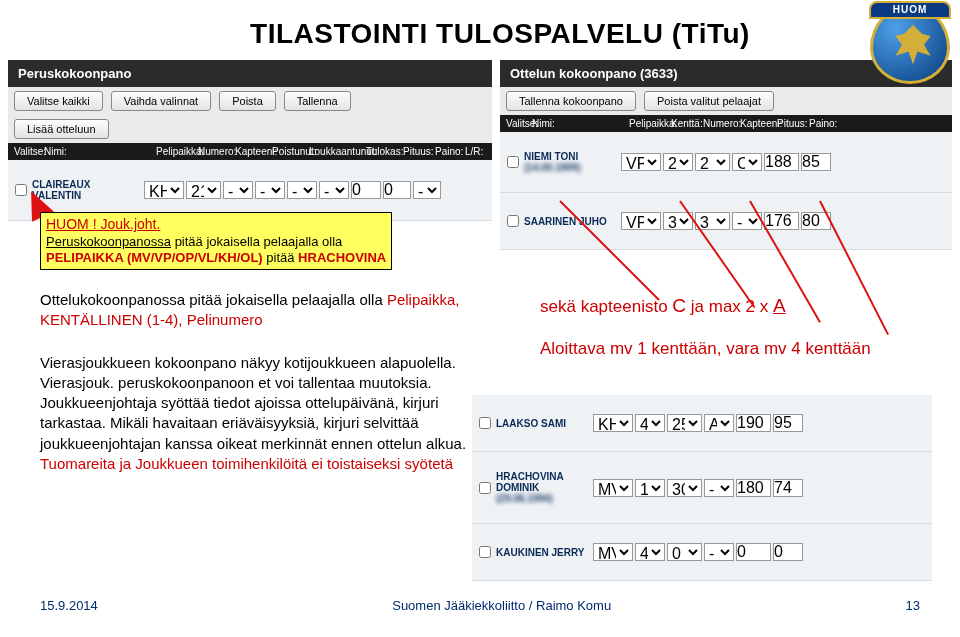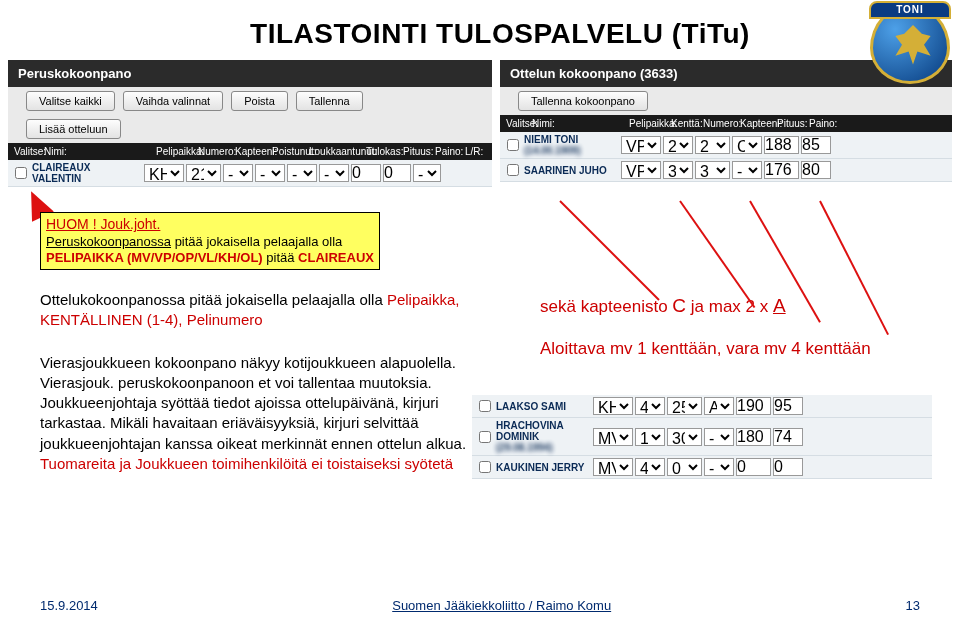--- a/index.html
+++ b/index.html
@@ -1,25 +1,25 @@
 <!DOCTYPE html>
 <html><head>
 <meta charset="utf-8">
 <style>
   * { box-sizing: border-box; margin: 0; padding: 0; }
   body { width: 960px; height: 637px; font-family: Arial, sans-serif; background: #fff; position: relative; overflow: hidden; }
   .title { font-size: 28px; font-weight: bold; padding: 18px 0 10px 40px; letter-spacing: 0.5px; text-align: center; }
   .panels { display: flex; gap: 8px; padding: 0 8px; }
   .panel { flex: 1; }
   .panel-header { background: #2b2b2b; color: #fff; font-size: 13px; font-weight: bold; padding: 6px 10px; }
-  .btnrow { background: #eaeaea; padding: 4px 18px; display: flex; gap: 8px; }
+  .btnrow { background: #eaeaea; padding: 4px 6px; display: flex; gap: 8px; }
   .btn { background: linear-gradient(#fdfdfd,#e3e3e3); border: 1px solid #888; border-radius: 3px; padding: 3px 12px; font-size: 11px; cursor: pointer; white-space: nowrap; }
   .colhead { background: #1a1a1a; color: #fff; font-size: 10px; display: flex; align-items: center; padding: 3px 4px; gap: 2px; }
   .colhead span { padding: 0 2px; }
-  .row { display: flex; align-items: center; background: #eef2f5; border-bottom: 1px solid #d5dde3; font-size: 11px; min-height: 22px; padding: 2px 4px; gap: 2px; }
+  .row { display: flex; align-items: center; background: #eef2f5; border-bottom: 1px solid #d5dde3; font-size: 11px; min-height: 22px; padding: 19px 4px; gap: 2px; }
   .chk { width: 18px; display: flex; justify-content: center; }
   .chk input { width: 12px; height: 12px; }
   .pname { width: 110px; color: #0a2a55; font-weight: bold; font-size: 10px; }
   .sel { background: #fff; border: 1px solid #999; font-size: 16px; height: 18px; }
   .w30 { width: 30px; } .w35 { width: 35px; } .w28 { width: 28px; }
   .w40 { width: 40px; } .w25 { width: 25px; }
   .blurred { filter: blur(2px); opacity: 0.9; }
   .panel-right .pname { width: 95px; }
 
   
@@ -46,30 +46,30 @@
   .bigA { font-size:19px; text-decoration: underline; }
 
   
   .rline { position:absolute; border-top:2px solid #d11; transform-origin: left center; }
 
   .rtable { position:absolute; top:395px; left:472px; width:460px; }
   .rtable .row { font-size:11px; }
   .rtable .pname { width:95px; }
 
   .footer { position:absolute; bottom:24px; left:0; right:0; display:flex; justify-content:space-between; padding:0 40px; font-size:13px; color:#002a6e; }
-  .footer .mid { flex:1; text-align:center;text-decoration:underline; }
+  .footer .mid { flex:1; text-align:center; }
 </style>
 </head>
 <body>
 
 <div class="title">TILASTOINTI TULOSPALVELU  (TiTu)</div>
 
 <div class="logo">
   <div class="shield">
-    <div class="ribbon">TONI</div>
+    <div class="ribbon">HUOM</div>
     <div class="lion"></div>
   </div>
 </div>
 
 <div class="panels">
 
   <div class="panel panel-left">
     <div class="panel-header">Peruskokoonpano</div>
     <div class="btnrow">
       <button class="btn">Valitse kaikki</button>
@@ -107,20 +107,21 @@
       <input class="sel w30" value="0" style="">
       <input class="sel w28" value="0" style="">
       <select class="sel w28"><option>-</option></select>
     </div>
   </div>
 
   <div class="panel panel-right">
     <div class="panel-header">Ottelun kokoonpano (3633)</div>
     <div class="btnrow">
       <button class="btn">Tallenna kokoonpano</button>
+      <button class="btn">Poista valitut pelaajat</button>
     </div>
     <div class="colhead">
       <span style="width:24px">Valitse:</span>
       <span style="width:95px">Nimi:</span>
       <span class="w40">Pelipaikka:</span>
       <span class="w30">Kenttä:</span>
       <span class="w35">Numero:</span>
       <span class="w35">Kapteeni:</span>
       <span class="w30">Pituus:</span>
       <span class="w28">Paino:</span>
@@ -153,21 +154,21 @@
       <input class="sel w30" value="80" style="">
     </div>
   </div>
 </div>
 
 <div class="arrow" style="top:190px; left:25px;"></div>
 <div class="note">
   <div class="l1">HUOM !  Jouk.joht.</div>
   <div class="l2">
     <span class="u">Peruskokoonpanossa</span><span> pitää jokaisella pelaajalla olla</span><br>
-    <span class="b">PELIPAIKKA (MV/VP/OP/VL/KH/OL)</span><span> pitää </span><span class="b">CLAIREAUX</span>
+    <span class="b">PELIPAIKKA (MV/VP/OP/VL/KH/OL)</span><span> pitää </span><span class="b">HRACHOVINA</span>
   </div>
 </div>
 
 <div class="bodytext">
   <p><span>Ottelukokoonpanossa pitää jokaisella pelaajalla olla </span><span class="red">Pelipaikka, KENTÄLLINEN (1-4), Pelinumero</span></p>
   <p style="margin-top:22px">Vierasjoukkueen kokoonpano näkyy kotijoukkueen alapuolella. Vierasjouk. peruskokoonpanoon et voi tallentaa muutoksia.</p>
   <p style=""><span>Joukkueenjohtaja syöttää tiedot ajoissa ottelupäivänä, kirjuri tarkastaa. Mikäli havaitaan eriäväisyyksiä, kirjuri selvittää joukkueenjohtajan kanssa oikeat merkinnät ennen ottelun alkua.</span><br><span class="red">Tuomareita ja Joukkueen toimihenkilöitä ei toistaiseksi syötetä</span></p>
 </div>
 
 <div class="rightnotes">

